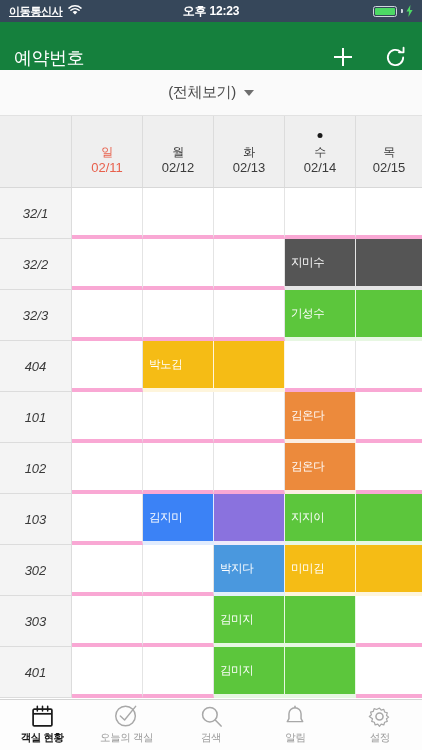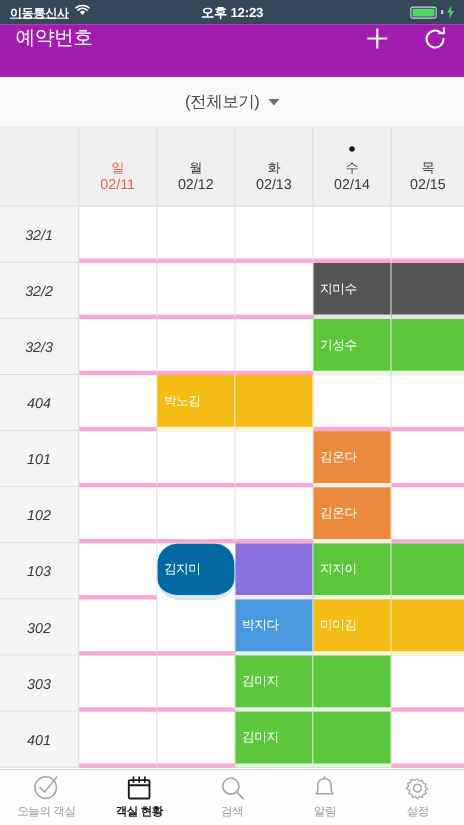--- a/index.html
+++ b/index.html
@@ -39,23 +39,23 @@
   }
   .batt-fill { background: #4CD964; height: 100%; width: 100%; border-radius: 1px; }
   .batt-cap {
     width: 2px; height: 4px; background: #cfd6dd; border-radius: 0 1px 1px 0;
     margin-left: 1px;
   }
 
   
   .navbar {
     height: 48px;
-    background: #a21caf;
+    background: #15803d;
     display: flex;
-    align-items: flex-start;
+    align-items: flex-end;
     color: #ffffff;
     padding: 0 14px;
     position: relative;
     gap: 40px;
   }
   .nav-title { font-size: 18px; letter-spacing: -0.5px; }
   .nav-date {
     position: absolute; left: 0; right: 0; text-align: center;
     font-size: 17px; display: flex; align-items: center;
     justify-content: center; gap: 7px; pointer-events: none;
@@ -265,21 +265,21 @@
         <div class="rowhead">102</div>
         <div class="cell"></div>
         <div class="cell"></div>
         <div class="cell"></div>
         <div class="cell filled" style="background: rgb(236, 138, 60);">김온다</div>
         <div class="cell"></div>
       </div>
       <div class="row">
         <div class="rowhead">103</div>
         <div class="cell"></div>
-        <div class="cell filled" style="background: #0369a1; border-radius: 19px;">김지미</div>
+        <div class="cell filled" style="background: #3b82f6;">김지미</div>
         <div class="cell filled" style="background: rgb(138, 114, 222);"></div>
         <div class="cell filled" style="background: rgb(92, 198, 60);">지지이</div>
         <div class="cell filled" style="background: rgb(92, 198, 60);"></div>
       </div>
       <div class="row">
         <div class="rowhead">302</div>
         <div class="cell"></div>
         <div class="cell"></div>
         <div class="cell filled" style="background: rgb(74, 152, 222);">박지다</div>
         <div class="cell filled" style="background: rgb(245, 188, 21);">미미김</div>
@@ -298,41 +298,41 @@
         <div class="cell"></div>
         <div class="cell"></div>
         <div class="cell filled" style="background: rgb(92, 198, 60);">김미지</div>
         <div class="cell filled" style="background: rgb(92, 198, 60);"></div>
         <div class="cell"></div>
       </div>
     </div>
 </div>
 
 <div class="tabbar" id="tabbar">
-    <div class="tab">
-      <span class="tab-ico">
-        <svg width="25" height="25" viewBox="0 0 26 26">
-          <circle cx="12" cy="13.5" r="10.2" stroke="#A8A8A8" stroke-width="1.5" fill="none"></circle>
-          <path d="M6.6 13.6 L11 17.6 L22.5 3.5" stroke="#A8A8A8" stroke-width="1.5" fill="none" stroke-linecap="round" stroke-linejoin="round"></path>
-        </svg>
-      </span>
-      <span class="tab-label">오늘의 객실</span>
-    </div>
     <div class="tab active">
       <span class="tab-ico">
         <svg width="23" height="23" viewBox="0 0 24 24">
           <rect x="2.2" y="4.4" width="19.6" height="17.4" rx="1.2" stroke="#1A1A1A" stroke-width="1.8" fill="none"></rect>
           <path d="M2.2 9.2 H21.8" stroke="#1A1A1A" stroke-width="1.8"></path>
           <path d="M6.6 1.4 V6.2 M12 1.4 V6.2 M17.4 1.4 V6.2" stroke="#1A1A1A" stroke-width="1.6" stroke-linecap="round"></path>
         </svg>
       </span>
       <span class="tab-label">객실 현황</span>
     </div>
     <div class="tab">
       <span class="tab-ico">
+        <svg width="25" height="25" viewBox="0 0 26 26">
+          <circle cx="12" cy="13.5" r="10.2" stroke="#A8A8A8" stroke-width="1.5" fill="none"></circle>
+          <path d="M6.6 13.6 L11 17.6 L22.5 3.5" stroke="#A8A8A8" stroke-width="1.5" fill="none" stroke-linecap="round" stroke-linejoin="round"></path>
+        </svg>
+      </span>
+      <span class="tab-label">오늘의 객실</span>
+    </div>
+    <div class="tab">
+      <span class="tab-ico">
         <svg width="23" height="23" viewBox="0 0 24 24">
           <circle cx="10.3" cy="10.1" r="7.6" stroke="#A8A8A8" stroke-width="1.6" fill="none"></circle>
           <path d="M15.9 15.7 L22 22" stroke="#A8A8A8" stroke-width="1.6" stroke-linecap="round"></path>
         </svg>
       </span>
       <span class="tab-label">검색</span>
     </div>
     <div class="tab">
       <span class="tab-ico">
         <svg width="22" height="23" viewBox="0 0 24 24">

